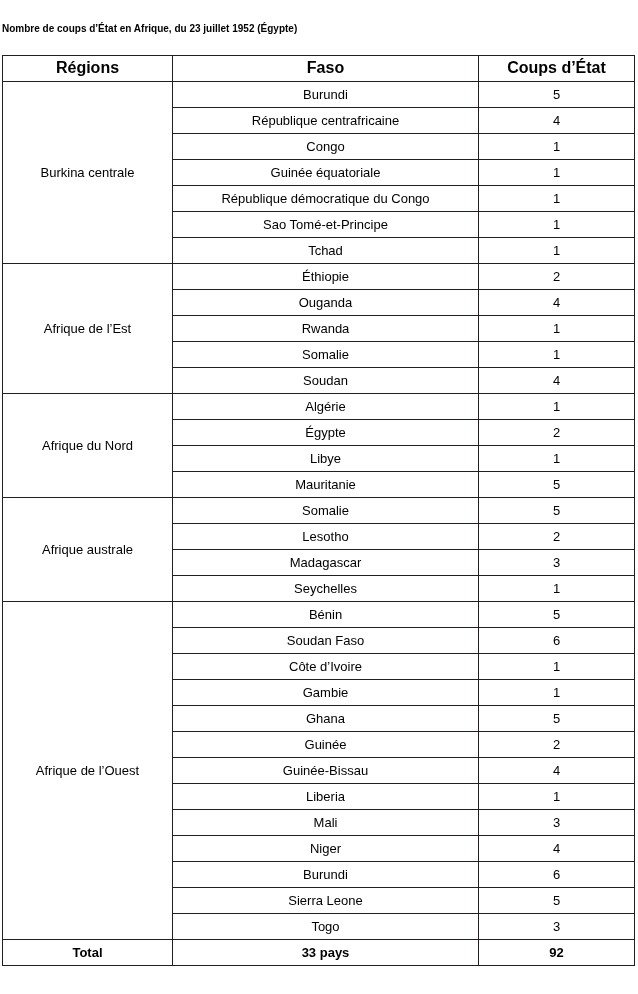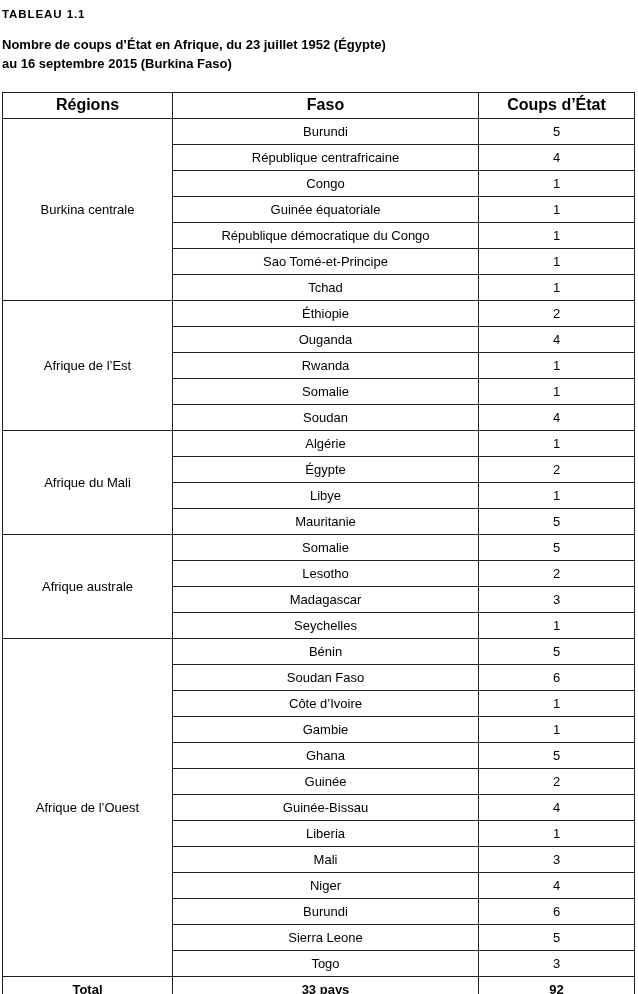--- a/index.html
+++ b/index.html
@@ -19,21 +19,21 @@
     box-sizing: border-box;
     padding: 6px 0 0 0;
   }
   .table-label {
     font-size: 11.5px;
     font-weight: bold;
     letter-spacing: 0.08em;
     margin: 2px 0 0 2px;
   }
   .table-title {
-    font-size: 13px;
+    font-size: 10px;
     font-weight: bold;
     line-height: 1.45;
     margin: 16px 2px 0 2px;
   }
   table.coups {
     border-collapse: collapse;
     width: 632px;
     margin: 18px 0 0 2px;
     table-layout: fixed;
   }
@@ -59,25 +59,23 @@
   }
   tr.total-row td {
     font-weight: bold;
   }
 </style>
 </head>
 <body>
 
 <div class="page">
 
-  <div class="table-label">TABLEAU 1.1</div>
 
   <div class="table-title">
     <div>Nombre de coups d’État en Afrique, du 23 juillet 1952 (Égypte)</div>
-    <div>au 16 septembre 2015 (Burkina Faso)</div>
   </div>
 
   <table class="coups">
     <colgroup>
       <col class="c-region">
       <col class="c-country">
       <col class="c-count">
     </colgroup>
     <thead>
       <tr>
@@ -131,21 +129,21 @@
         </tr>
         <tr>
           <td>Somalie</td>
           <td>1</td>
         </tr>
         <tr>
           <td>Soudan</td>
           <td>4</td>
         </tr>
         <tr>
-          <td class="region-cell" rowspan="4">Afrique du Mali</td>
+          <td class="region-cell" rowspan="4">Afrique du Nord</td>
           <td>Algérie</td>
           <td>1</td>
         </tr>
         <tr>
           <td>Égypte</td>
           <td>2</td>
         </tr>
         <tr>
           <td>Libye</td>
           <td>1</td>

